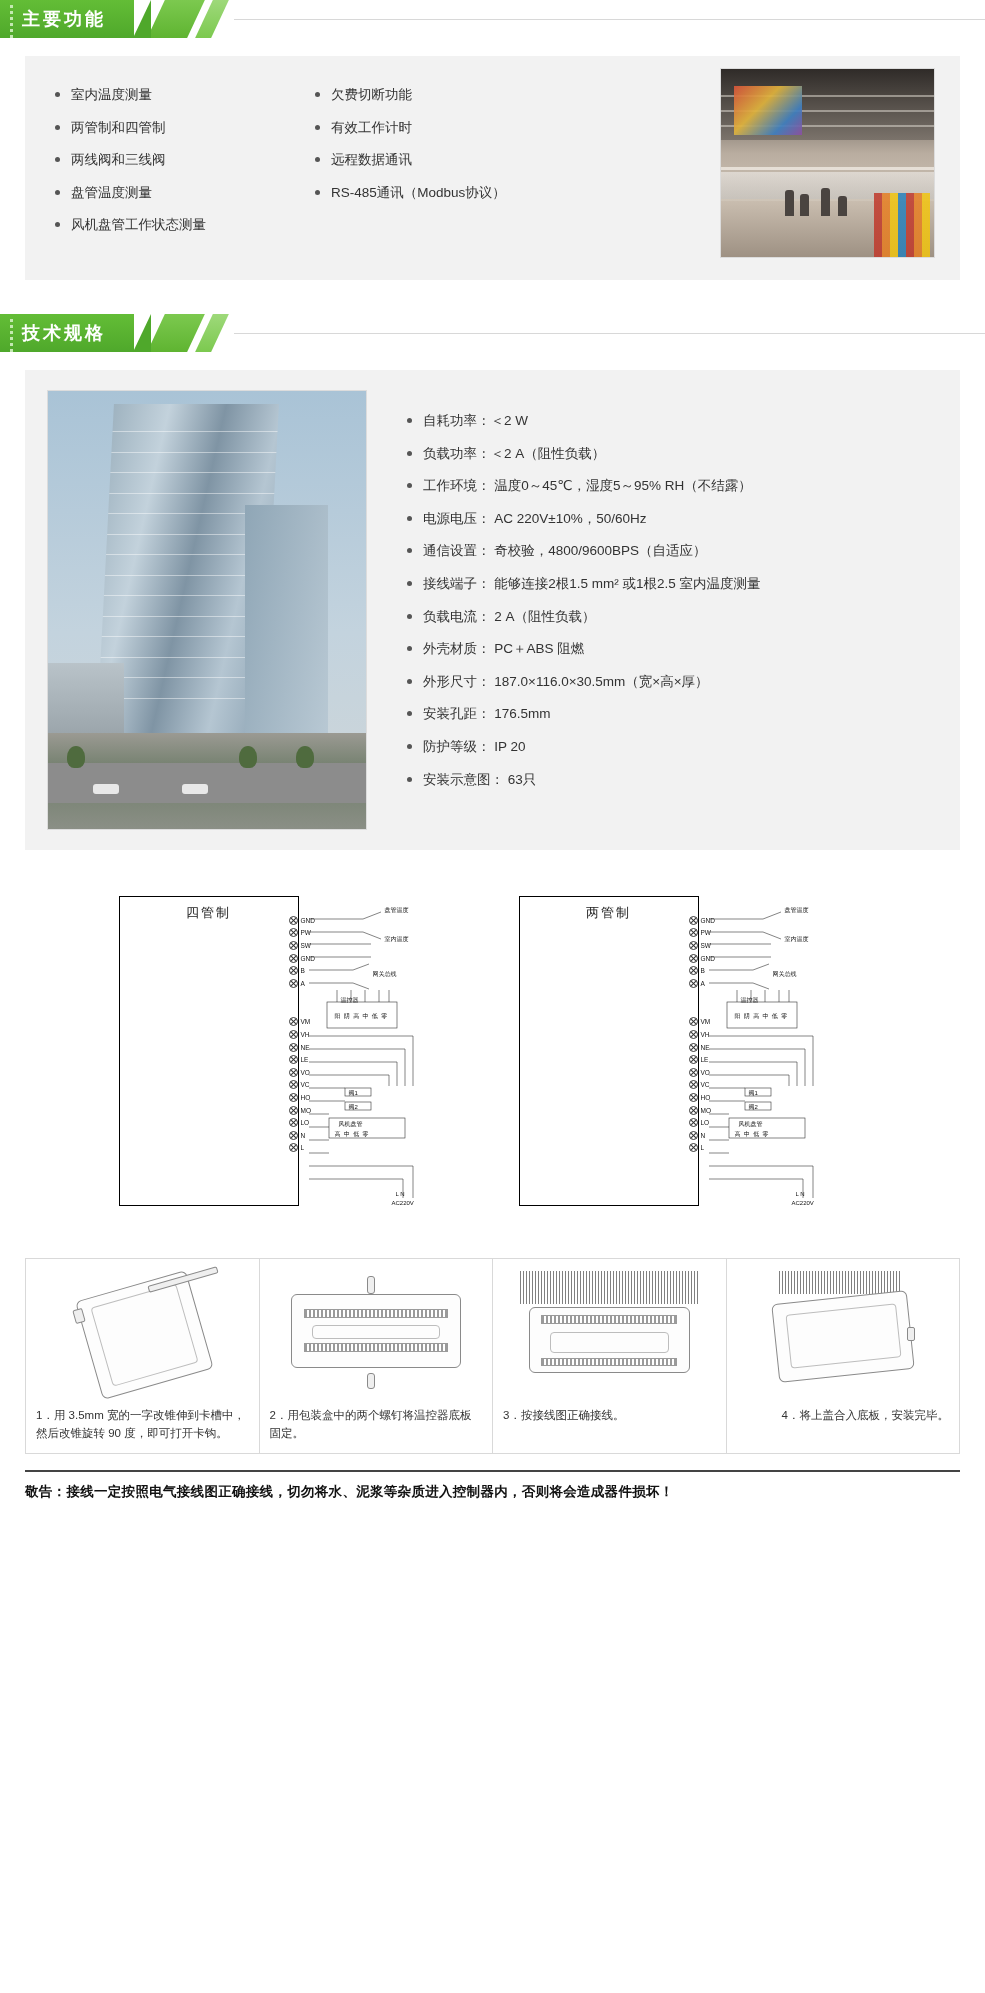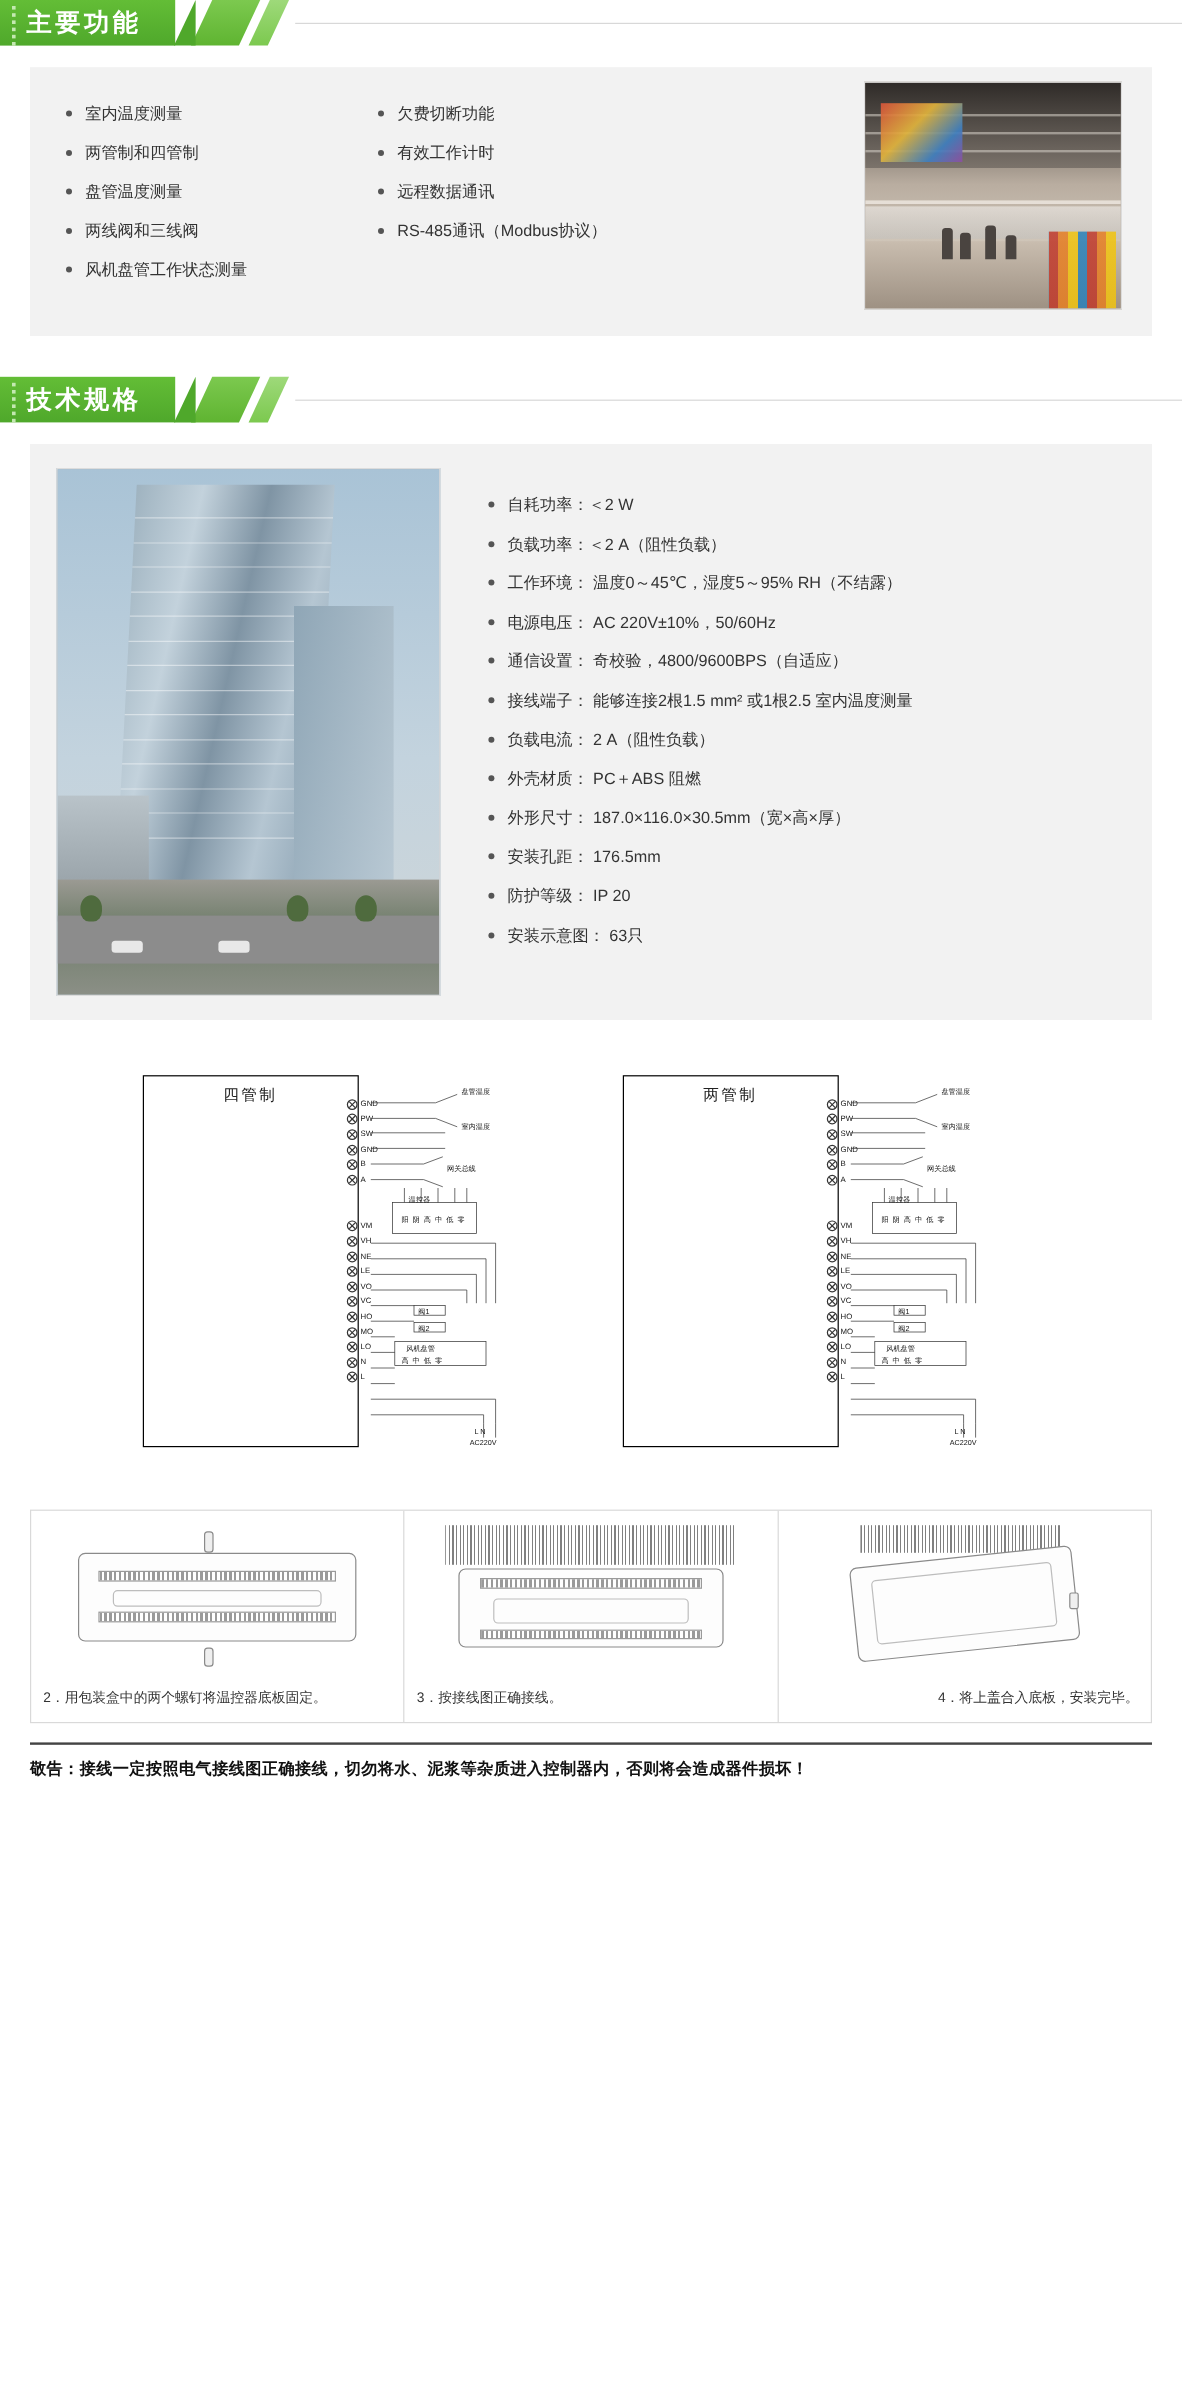--- a/index.html
+++ b/index.html
@@ -21,21 +21,21 @@
     position: relative;
     height: 38px;
     margin: 0 0 0 0;
     display: flex;
     align-items: stretch;
   }
   .sh-main {
     background: #5bb431;
     background: linear-gradient(180deg,#63bd36 0%, #4fa82b 100%);
     color: #fff;
-    font-size: 21px;
+    font-size: 18px;
     font-weight: bold;
     letter-spacing: 3px;
     display: flex;
     align-items: center;
     padding: 0 28px 0 22px;
     position: relative;
     z-index: 3;
     min-width: 118px;
   }
   .sh-main:after {
@@ -308,22 +308,22 @@
     <div class="sh-slab two"></div>
     <div class="sh-rule"></div>
   </div>
 
   <div class="card features">
     <div class="feature-cols">
       <div class="feature-col">
         <ul class="bullets">
           <li>室内温度测量</li>
           <li>两管制和四管制</li>
+          <li>两线阀和三线阀</li>
           <li>盘管温度测量</li>
-          <li>两线阀和三线阀</li>
           <li>风机盘管工作状态测量</li>
         </ul>
       </div>
       <div class="feature-col second">
         <ul class="bullets">
           <li>欠费切断功能</li>
           <li>有效工作计时</li>
           <li>远程数据通讯</li>
           <li>RS-485通讯（Modbus协议）</li>
         </ul>
@@ -622,20 +622,31 @@
       <div class="dg-note" style="left:236px; top:217px;">阀2</div>
       <div class="dg-note" style="left:226px; top:234px;">风机盘管</div>
       <div class="dg-note" style="left:222px; top:244px;">高&nbsp;&nbsp;中&nbsp;&nbsp;低&nbsp;&nbsp;零</div>
       <div class="dg-note" style="left:283px; top:305px;">L   N</div>
       <div class="dg-note" style="left:279px; top:314px;">AC220V</div>
     </div>
   </div>
 
 
   <div class="install">
+    <div class="install-cell">
+      <div class="ic-img">
+        <div class="sk">
+          <div class="body" style="left:24%; top:10%; width:54%; height:80%; transform: rotate(-16deg);"></div>
+          <div class="inner" style="left:30%; top:18%; width:42%; height:64%; transform: rotate(-16deg);"></div>
+          <div class="tool" style="left:52%; top:4%; width:34%; height:7px; transform: rotate(-16deg);"></div>
+          <div class="tool" style="left:18%; top:30%; width:10px; height:14px; transform: rotate(-16deg);"></div>
+        </div>
+      </div>
+      <div class="ic-cap">1．用 3.5mm 宽的一字改锥伸到卡槽中，然后改锥旋转 90 度，即可打开卡钩。</div>
+    </div>
 
     <div class="install-cell">
       <div class="ic-img">
         <div class="sk">
           <div class="body" style="left:10%; top:18%; width:80%; height:58%;"></div>
           <div class="strip" style="left:16%; top:30%; width:68%; height:9px;"></div>
           <div class="strip" style="left:16%; top:56%; width:68%; height:9px;"></div>
           <div class="inner" style="left:20%; top:42%; width:60%; height:11%;"></div>
           <div class="tool" style="left:46%; top:4%; width:8px; height:18px; border-radius:3px;"></div>
           <div class="tool" style="left:46%; top:80%; width:8px; height:16px; border-radius:3px;"></div>

